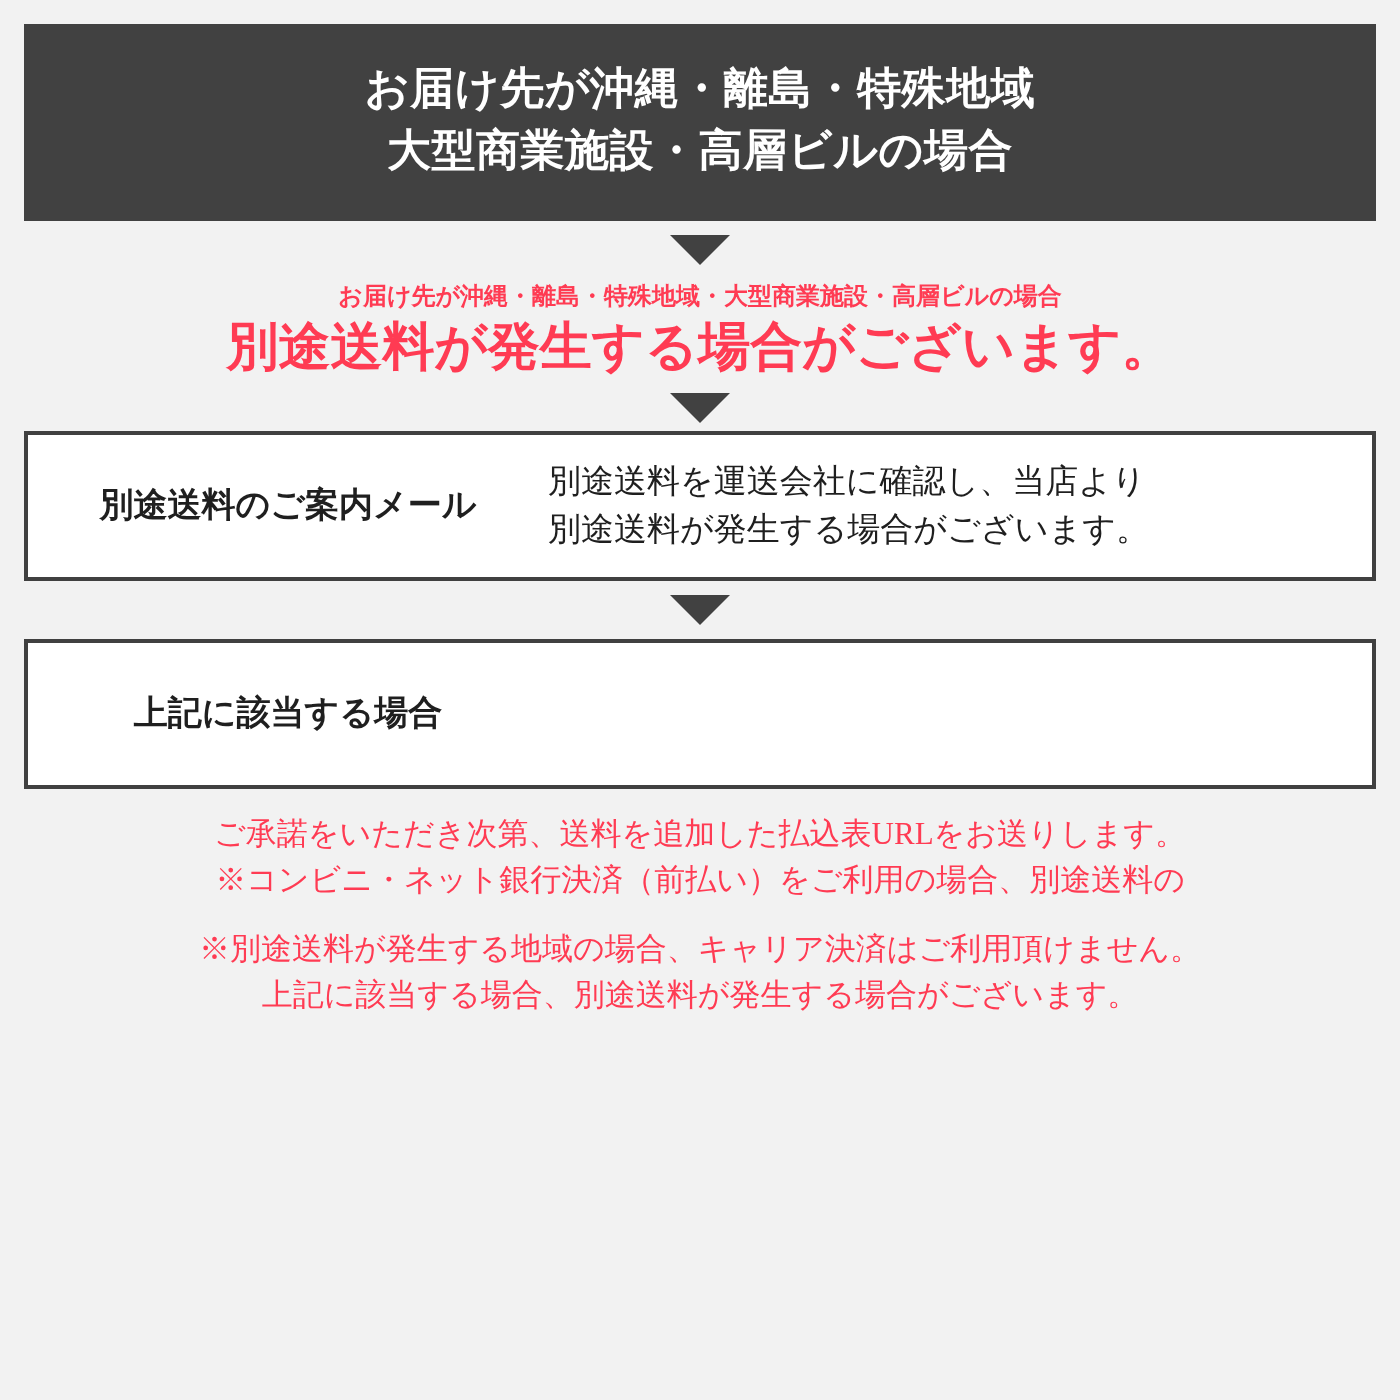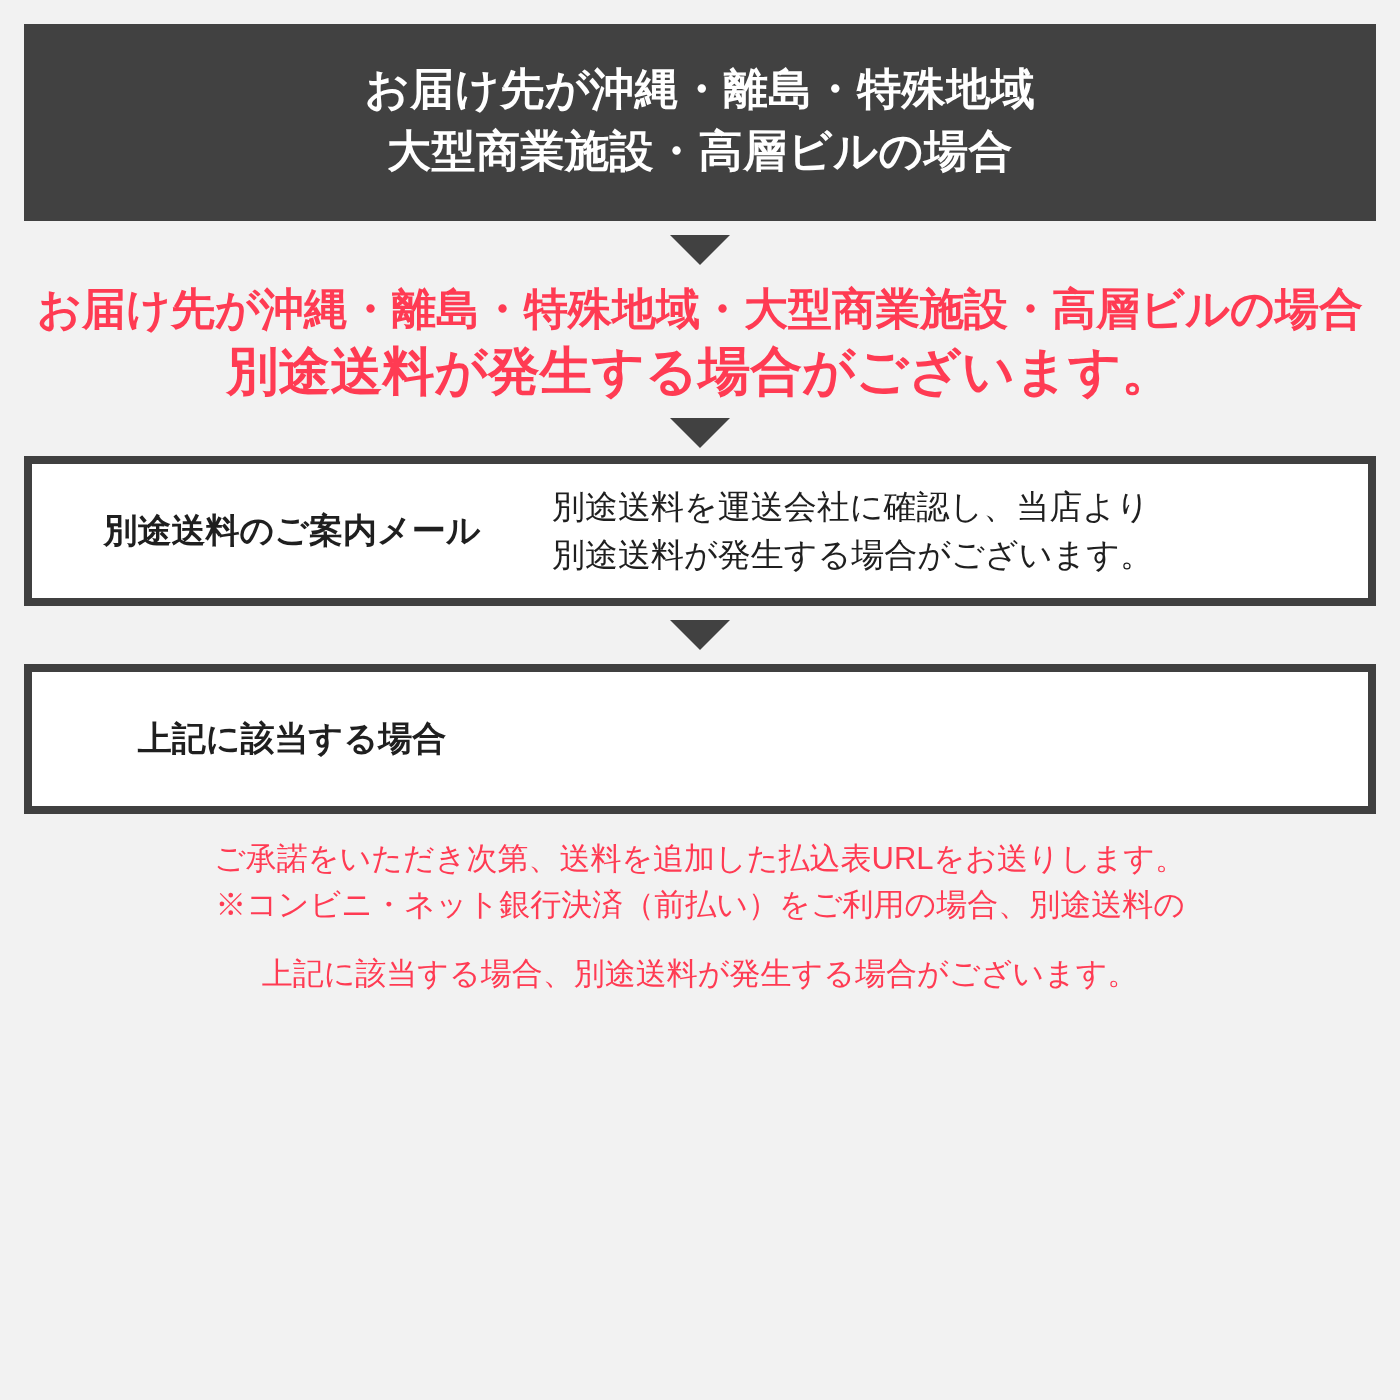--- a/index.html
+++ b/index.html
@@ -12,20 +12,21 @@
     background: #f2f2f2;
     font-family: "Liberation Sans", sans-serif;
     overflow: hidden;
   }
   .page {
     position: relative;
     width: 1400px;
     height: 1400px;
     box-sizing: border-box;
     padding: 24px 24px 0 24px;
+    font-family: Liberation Serif, serif;
   }
 
   
   .header-banner {
     background: #414141;
     color: #ffffff;
     text-align: center;
     padding: 34px 20px 38px 20px;
     font-weight: bold;
     font-size: 44px;
@@ -55,35 +56,35 @@
 
   
   .red-block {
     text-align: center;
     color: #ff3b53;
     font-weight: bold;
     padding: 2px 0 4px 0;
   }
   .red-block .small {
     display: block;
-    font-size: 44px;
+    font-size: 24px;
     line-height: 1.25;
     white-space: nowrap;
   }
   .red-block .big {
     display: block;
     font-size: 52px;
     line-height: 1.3;
     white-space: nowrap;
     margin-top: 2px;
   }
 
   
   .step-box {
-    border: 8px solid #404040;
+    border: 4px solid #404040;
     background: #ffffff;
     display: flex;
     align-items: center;
     box-sizing: border-box;
     min-height: 150px;
   }
   .step-label {
     flex: 0 0 500px;
     text-align: center;
     font-weight: bold;
@@ -151,17 +152,18 @@
   <div class="step-box">
     <div class="step-label">上記に該当する場合</div>
   </div>
 
   <div class="notes">
     <div class="note">
       <span class="l">ご承諾をいただき次第、送料を追加した払込表URLをお送りします。</span>
       <span class="l">※コンビニ・ネット銀行決済（前払い）をご利用の場合、別途送料の</span>
     </div>
     <div class="note">
+      <span class="l">※別途送料が発生する地域の場合、キャリア決済はご利用頂けません。</span>
       <span class="l">上記に該当する場合、別途送料が発生する場合がございます。</span>
     </div>
   </div>
 
 </div>
 
 </body></html>

